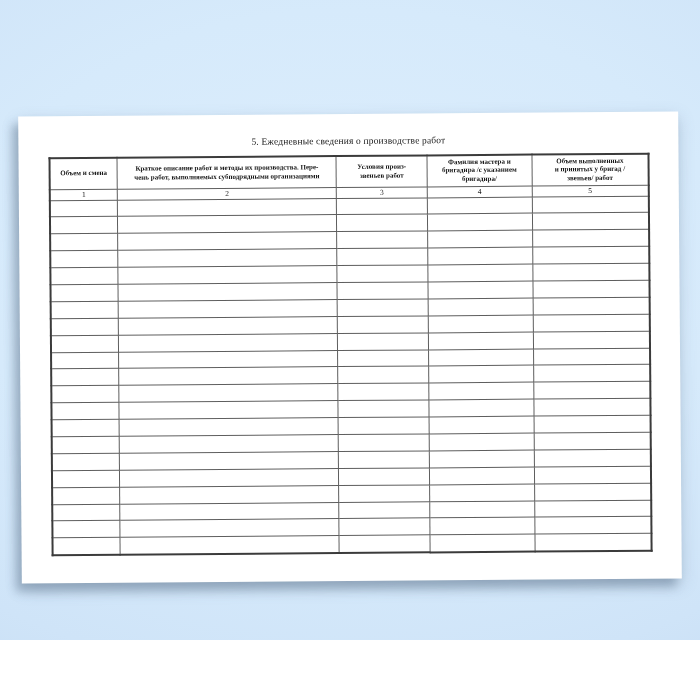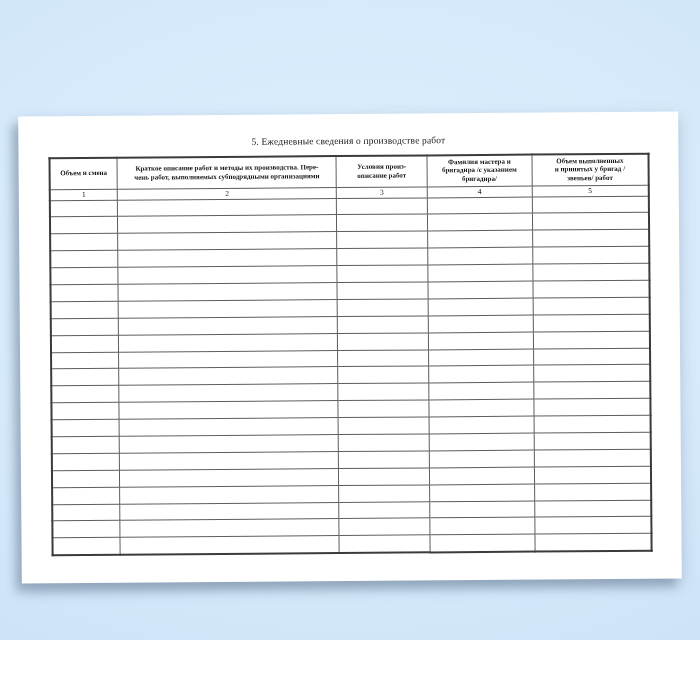--- a/index.html
+++ b/index.html
@@ -101,21 +101,21 @@
         <col style="width:15.1%">
         <col style="width:17.5%">
         <col style="width:19.5%">
       </colgroup>
       <thead>
         <tr class="header-row">
           <th>Объем и смена</th>
           <th>Краткое описание работ и методы их производства. Пере-
 чень работ, выполняемых субподрядными организациями</th>
           <th>Условия произ-
-описание работ</th>
+звеньев работ</th>
           <th>Фамилия мастера и
 бригадира /с указанием
 бригадира/</th>
           <th>Объем выполненных
 и принятых у бригад /
 звеньев/ работ</th>
         </tr>
         <tr class="numbers-row">
           <td>1</td>
           <td>2</td>

